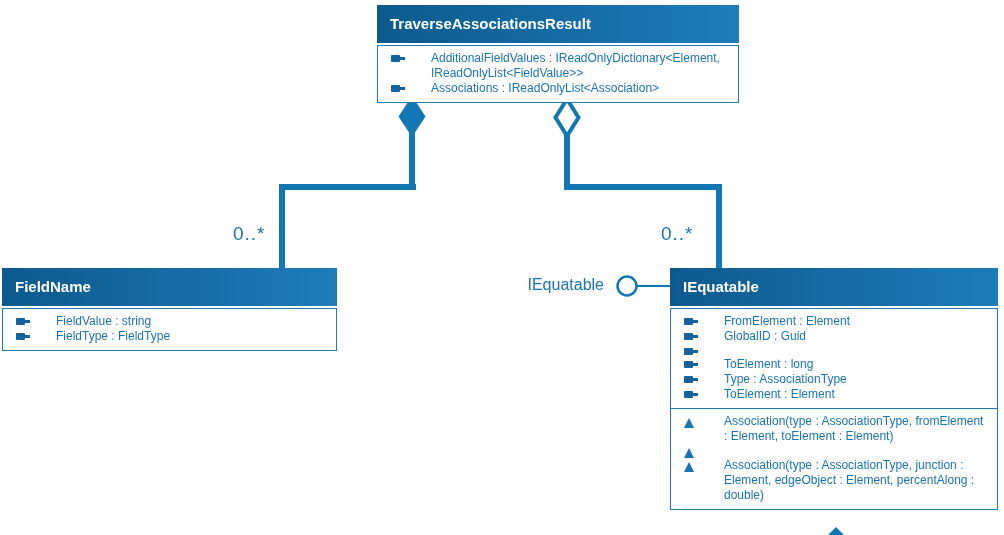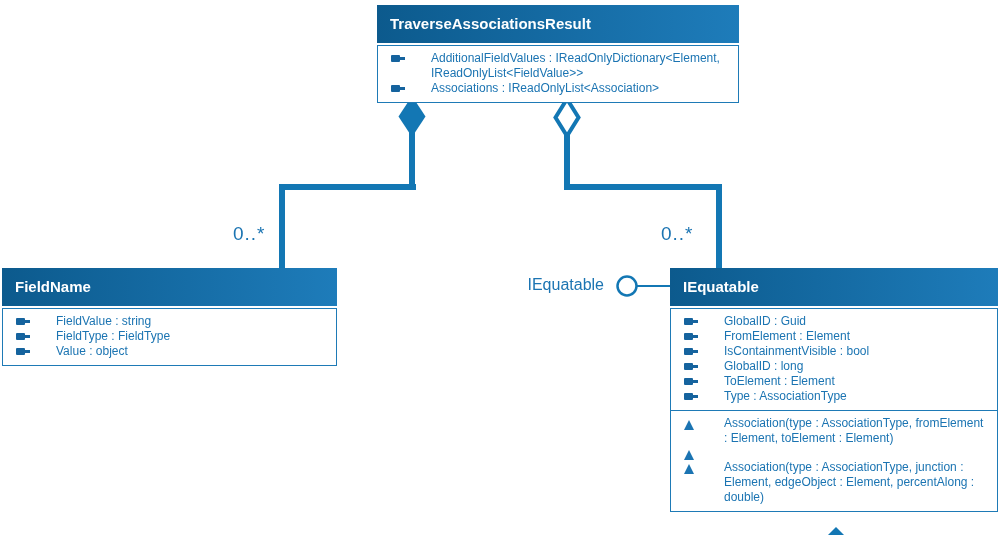--- a/index.html
+++ b/index.html
@@ -96,71 +96,64 @@
               <span class="p-icon"></span>
             </span>
           <span class="member-text">FieldValue : string</span>
         </div>
         <div class="member">
           <span class="icon-col">
               <span class="p-icon"></span>
             </span>
           <span class="member-text">FieldType : FieldType</span>
         </div>
-        <div class="member">
-          <span class="icon-col">
-              <span class="p-icon"></span>
-            </span>
-          <span class="member-text">Value : object</span>
-        </div>
       </div>
     </div>
   </div>
 
   <div class="uml-box" style="left:670px; top:268px; width:328px;">
     <div class="uml-header">
       <span>IEquatable</span>
     </div>
     <div class="uml-body">
       <div class="section">
         <div class="member">
           <span class="icon-col">
               <span class="p-icon"></span>
             </span>
+          <span class="member-text">FromElement : Element</span>
+        </div>
+        <div class="member">
+          <span class="icon-col">
+              <span class="p-icon"></span>
+            </span>
           <span class="member-text">GlobalID : Guid</span>
         </div>
         <div class="member">
           <span class="icon-col">
               <span class="p-icon"></span>
             </span>
-          <span class="member-text">FromElement : Element</span>
         </div>
         <div class="member">
           <span class="icon-col">
               <span class="p-icon"></span>
             </span>
-          <span class="member-text">IsContainmentVisible : bool</span>
+          <span class="member-text">ToElement : long</span>
         </div>
         <div class="member">
           <span class="icon-col">
               <span class="p-icon"></span>
             </span>
-          <span class="member-text">GlobalID : long</span>
+          <span class="member-text">Type : AssociationType</span>
         </div>
         <div class="member">
           <span class="icon-col">
               <span class="p-icon"></span>
             </span>
           <span class="member-text">ToElement : Element</span>
-        </div>
-        <div class="member">
-          <span class="icon-col">
-              <span class="p-icon"></span>
-            </span>
-          <span class="member-text">Type : AssociationType</span>
         </div>
       </div>
       <div class="section ctors">
         <div class="member">
           <span class="icon-col">
               <span class="m-icon"></span>
             </span>
           <span class="member-text">Association(type : AssociationType, fromElement : Element, toElement : Element)</span>
         </div>
         <div class="member">

